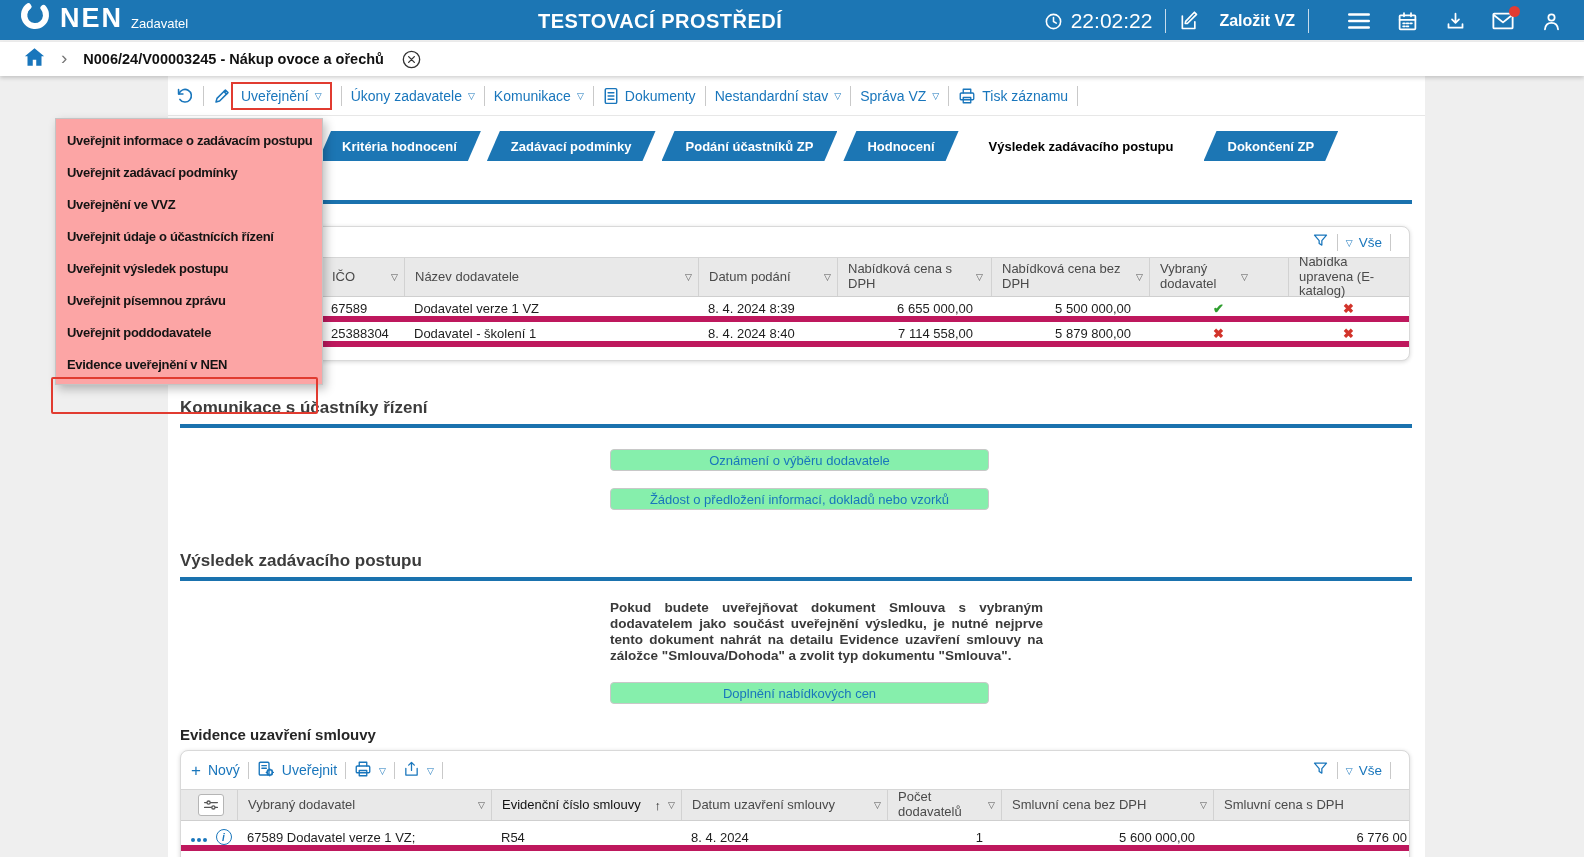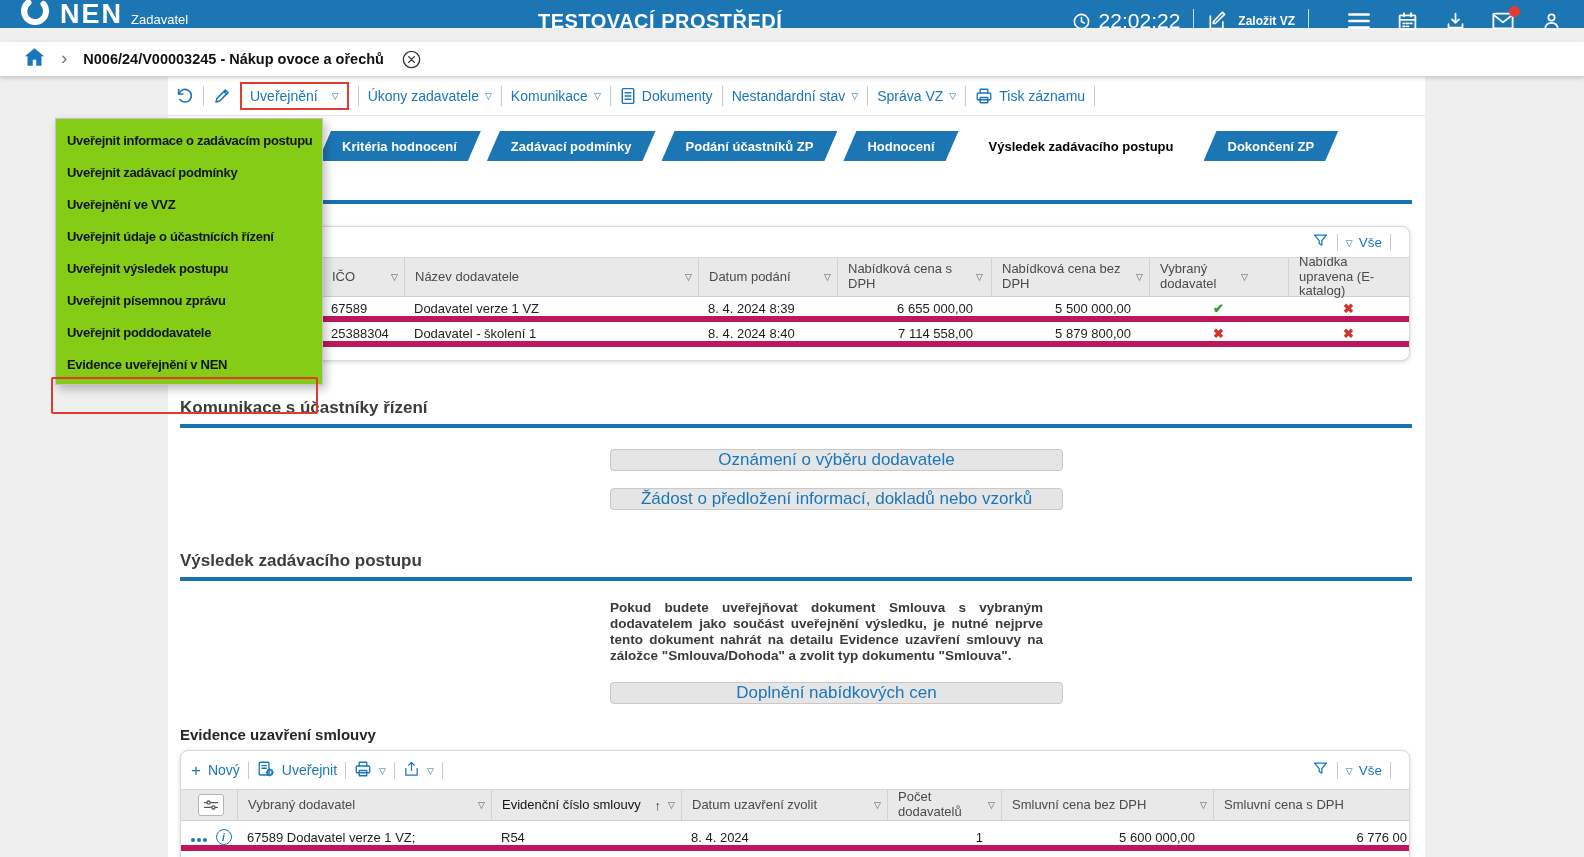--- a/index.html
+++ b/index.html
@@ -1,50 +1,50 @@
 <!DOCTYPE html>
 <html lang="cs"><head>
 <meta charset="utf-8">
 <style>
   *{box-sizing:border-box;margin:0;padding:0}
   html,body{width:1584px;height:857px;overflow:hidden}
   body{font-family:"Liberation Sans",sans-serif;background:#efefef;position:relative}
   .stage{position:absolute;inset:0;width:1584px;height:857px;overflow:hidden}
 
   
-  .topbar{position:absolute;left:0;top:0;width:100%;height:28px;background:#1c76b4;color:#fff;display:flex;align-items:flex-end;z-index:10}
+  .topbar{position:absolute;left:0;top:0;width:100%;height:40px;background:#1c76b4;color:#fff;display:flex;align-items:flex-start;z-index:10}
   .brand{display:flex;align-items:flex-end;padding-left:20px}
   .logo{width:30px;height:30px;margin-right:10px;margin-bottom:2px}
   .brand-name{font-size:27px;font-weight:bold;letter-spacing:2px;line-height:1}
   .brand-sub{font-size:13px;margin-left:8px;margin-bottom:1px}
   .env-title{position:absolute;left:538px;top:0;height:42px;display:flex;align-items:center;font-size:20px;font-weight:bold;letter-spacing:.5px}
   .top-right{position:absolute;right:0;top:0;height:42px;display:flex;align-items:center;padding-right:22px}
   .top-right svg{display:block}
   .wd{width:1px;height:24px;background:rgba(255,255,255,.75);margin:0 13px}
   .clock-group{display:flex;align-items:center;gap:8px;font-size:21px}
-  .create-group{display:flex;align-items:center;gap:11px;font-size:12px;font-weight:bold}
+  .create-group{display:flex;align-items:center;gap:20px;font-size:16px;font-weight:bold}
   .tico{width:22px;height:22px;position:relative;display:inline-flex;align-items:center;justify-content:center;margin-left:26px}
   .tico:first-child{margin-left:0}
   .badge{position:absolute;top:-4px;right:-6px;width:11px;height:11px;border-radius:50%;background:#e23b32}
 
   
   .crumbbar{position:absolute;left:0;top:42px;width:100%;height:34px;background:#fff;box-shadow:0 2px 4px rgba(0,0,0,.18);display:flex;align-items:center;padding-left:24px;z-index:5}
   .crumb-chev{font-size:19px;color:#777;margin:0 16px 2px 16px}
   .crumb-title{font-size:14.5px;font-weight:bold;color:#111}
   .crumb-close{margin-left:18px;width:19px;height:19px}
 
   
   .card{position:absolute;left:168px;top:76px;width:1257px;height:781px;background:#fff;z-index:1}
 
   
   .tb{position:absolute;left:0;right:0;top:0;height:40px;display:flex;align-items:center;padding-left:7px;border-bottom:1px solid #e7e7e7;color:#1976bc;font-size:14px}
   .tb .vd{width:1px;height:20px;background:#c9c9c9;margin:0 9px}
   .tb-item{display:flex;align-items:center;gap:6px;color:#1976bc;white-space:nowrap}
   .caret{font-size:9px;line-height:1;padding-top:2px}
-  .hl-box{border:2px solid #e13b30;padding:4px 8px;margin-left:9px;display:flex;align-items:center;gap:14px}
+  .hl-box{border:2px solid #e13b30;padding:4px 8px;margin-left:0;display:flex;align-items:center;gap:6px}
   .tb svg{display:block}
 
   
   .tabs{position:absolute;left:150px;top:55px;height:30px;display:flex;gap:6px;z-index:2}
   .tab{background:#1c76b4;color:#fff;font-size:13px;font-weight:bold;display:flex;align-items:center;padding:0 24px;clip-path:polygon(13px 0,100% 0,calc(100% - 13px) 100%,0 100%);white-space:nowrap}
   .tab.active{background:#fff;color:#000}
 
   .blue-rule{position:absolute;left:12px;right:13px;border-bottom:4px solid #1a72ae}
   .rule-hidden{top:124px}
   .rule-comm{top:348px}
@@ -72,42 +72,42 @@
   .mark{text-align:center;padding:0 !important;font-weight:bold;font-size:13px}
   .mk-green{color:#2f9e2f}.mk-red{color:#d2342b}
   .cw-blank{width:140px}.cw-ico{width:83px}.cw-name{width:294px}.cw-date{width:139px}
   .cw-p1{width:154px}.cw-p2{width:158px}.cw-sel{width:139px}.cw-ek{flex:1}
   .c-p1 .lbl{max-width:125px}.c-p2 .lbl{max-width:140px}.c-sel .lbl{max-width:78px}.c-ek .lbl{max-width:120px}
 
   
   .sec-h{position:absolute;left:12px;font-size:17px;font-weight:bold;color:#3c3c3c;white-space:nowrap}
   .h-comm{top:322px}.h-res{top:475px}
   .sub-h{position:absolute;left:12px;top:650px;font-size:15px;font-weight:bold;color:#262626}
-  .btn-outline{position:absolute;left:442px;width:453px;height:22px;border:1px solid #c8c8c8;border-radius:4px;background:#e5e5e5;color:#1976bc;font-size:17px;display:flex;align-items:center;justify-content:center;white-space:nowrap}
+  .btn-outline{position:absolute;left:442px;width:379px;height:22px;border:1px solid #c8c8c8;border-radius:4px;background:#86efac;color:#1976bc;font-size:13px;display:flex;align-items:center;justify-content:center;white-space:nowrap}
   .btn1{top:373px}.btn2{top:412px}.btn3{top:606px}
   .note{position:absolute;left:442px;width:433px;top:524px;font-size:13.5px;font-weight:bold;color:#3a3a3a;text-align:justify;line-height:16px}
 
   
   .p2bar{height:38px;display:flex;align-items:center;padding:0 10px;color:#1976bc;font-size:14px}
   .p2group{display:flex;align-items:center;gap:7px;white-space:nowrap}
   .p2bar .right{margin-left:auto;display:flex;align-items:center;font-size:13.5px}
   .plus{font-size:17px;font-weight:normal;line-height:1}
   .t2 .thead{height:32px}
   .t2 .trow{height:30px}
   .cw2-icon{width:56px;display:flex;align-items:center;justify-content:center}
   .cw2-sup{width:254px}.cw2-no{width:190px}.cw2-date{width:206px}.cw2-cnt{width:114px}.cw2-p1{width:212px}.cw2-p2{flex:1}
   .sort-col .lbl{color:#111;font-weight:normal}
   .sort-arrow{font-size:13px;color:#222;margin:0 4px}
   .colcfg{width:26px;height:22px;border:1px solid #b5b5b5;border-radius:3px;display:flex;align-items:center;justify-content:center;color:#555;background:#fff}
   .rowicons{display:flex;align-items:center;gap:7px}
   .dots span{display:inline-block;width:4px;height:4px;border-radius:50%;background:#1976bc;margin-right:2px}
   .info-ic{width:16px;height:16px;border:1.5px solid #1976bc;border-radius:50%;color:#1976bc;font-size:10px;font-weight:bold;display:flex;align-items:center;justify-content:center;font-style:italic}
 
   
-  .menu{position:absolute;left:55px;top:118px;width:268px;background:#84cc16;border:1px solid #c4c4c4;box-shadow:3px 4px 9px rgba(0,0,0,.25);padding:6px 0 4px 0;z-index:50}
+  .menu{position:absolute;left:55px;top:118px;width:268px;background:#fca5a5;border:1px solid #c4c4c4;box-shadow:3px 4px 9px rgba(0,0,0,.25);padding:6px 0 4px 0;z-index:50}
   .menu-item{height:31.9px;display:flex;align-items:center;padding:0 11px;font-size:13px;font-weight:bold;color:#141414;letter-spacing:-.3px;white-space:nowrap}
   .red-box{position:absolute;border:2px solid #e13b30;border-radius:2px;background:transparent;z-index:60}
   .red-menu{left:51px;top:377px;width:267px;height:37px}
 
   svg{stroke-linecap:round;stroke-linejoin:round}
 </style>
 </head>
 <body>
 
 <div class="stage">
@@ -402,21 +402,21 @@
         <div class="cell cw2-sup">
             <span class="lbl">Vybraný dodavatel</span>
             <span class="fcaret">▽</span>
           </div>
         <div class="cell cw2-no sort-col">
             <span class="lbl">Evidenční číslo smlouvy</span>
             <span class="sort-arrow">↑</span>
             <span class="fcaret">▽</span>
           </div>
         <div class="cell cw2-date">
-            <span class="lbl">Datum uzavření zvolit</span>
+            <span class="lbl">Datum uzavření smlouvy</span>
             <span class="fcaret">▽</span>
           </div>
         <div class="cell cw2-cnt">
             <span class="lbl">Počet dodavatelů</span>
             <span class="fcaret">▽</span>
           </div>
         <div class="cell cw2-p1">
             <span class="lbl">Smluvní cena bez DPH</span>
             <span class="fcaret">▽</span>
           </div>

